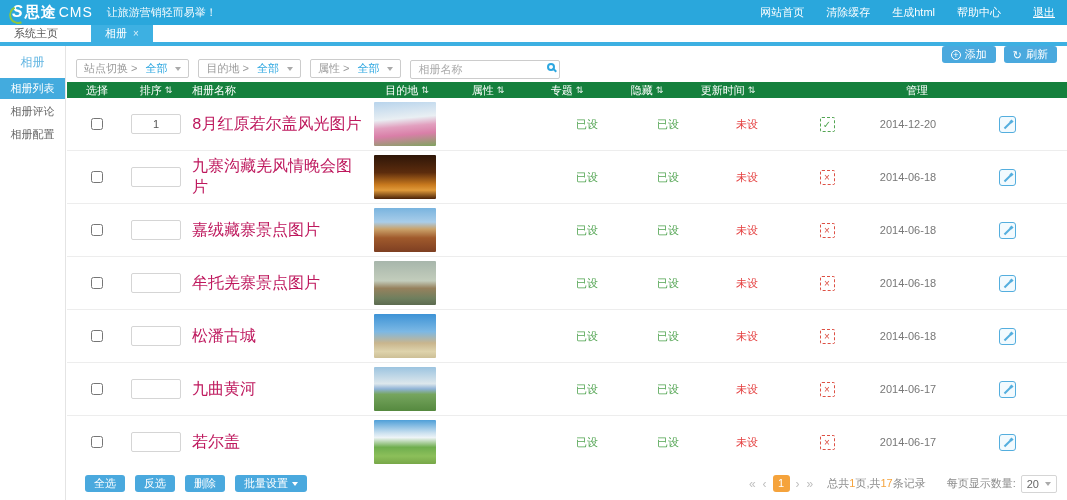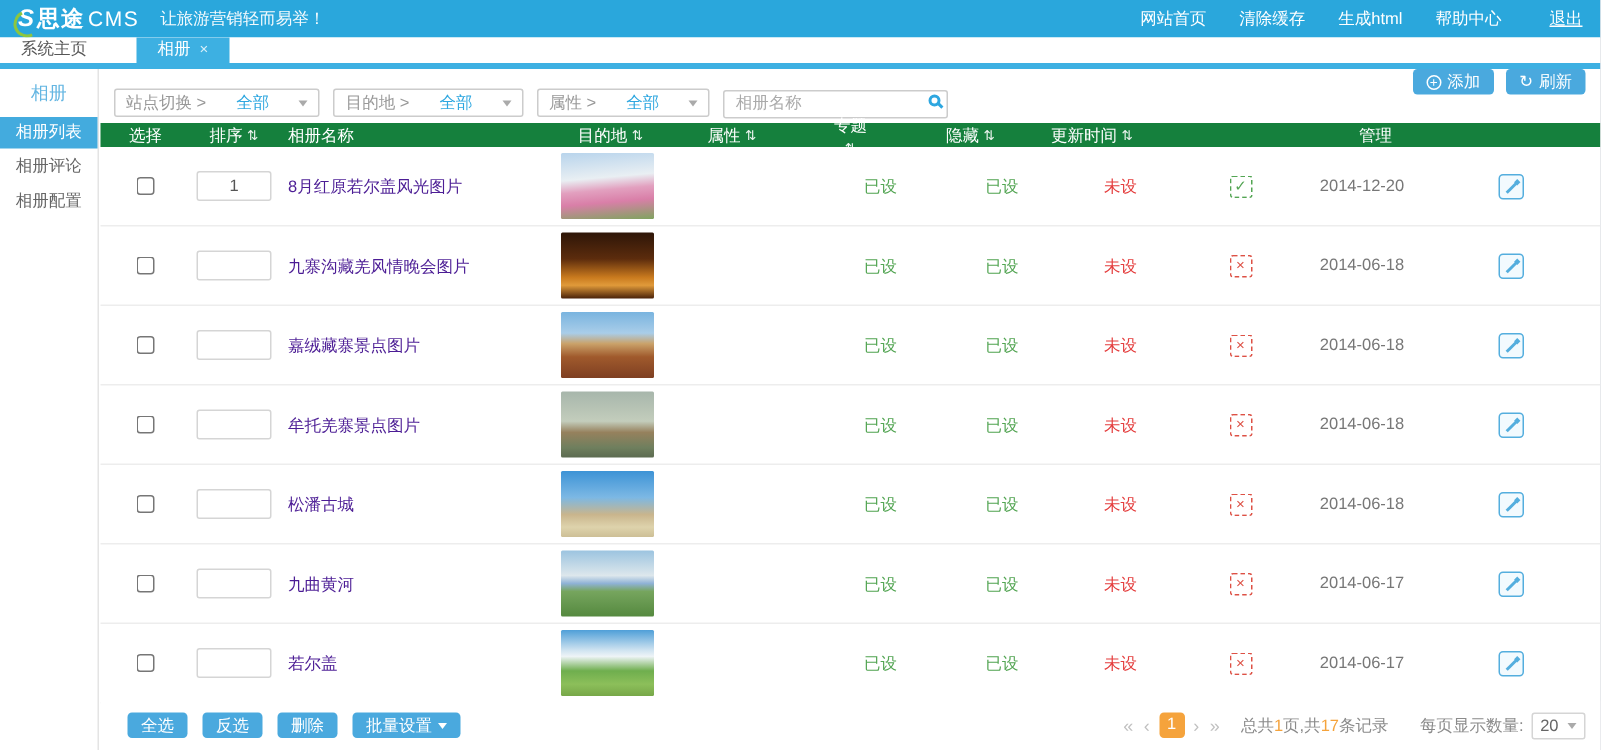--- a/index.html
+++ b/index.html
@@ -36,43 +36,43 @@
   .main { position:absolute; top:46px; left:67px; right:0; bottom:0; background:#fff; }
 
   .actions { position:absolute; top:0; right:10px; display:flex; gap:8px; }
   .btn { background:#4aa9de; color:#fff; border:none; border-radius:3px; font-size:11px; height:17px; padding:0 9px; display:flex; align-items:center; gap:4px; cursor:pointer; font-family:inherit; }
   .ic-plus { width:10px; height:10px; border:1px solid #fff; border-radius:50%; font-size:9px; line-height:8px; text-align:center; display:inline-block; }
   .ic-plus::before { content:"+"; }
   .ic-refresh { font-size:11px; line-height:10px; }
   .ic-refresh::before { content:"\21BB"; }
 
   .filterbar { position:absolute; top:13px; left:9px; display:flex; gap:9px; align-items:center; }
-  .filter { height:19px; background:#fff; border:1px solid #ccc; border-radius:2px; display:flex; align-items:center; gap:20px; padding:0 7px; font-size:11px; cursor:pointer; }
+  .filter { height:19px; background:#fff; border:1px solid #ccc; border-radius:2px; display:flex; align-items:center; gap:8px; padding:0 7px; font-size:11px; cursor:pointer; }
   .filter .flabel { color:#999; }
   .filter .fval { color:#2ea7e0; }
   .caret { width:0; height:0; border-left:3px solid transparent; border-right:3px solid transparent; border-top:4px solid #aaa; display:inline-block; }
   .searchbox { position:relative; }
   .search-input { width:150px; height:19px; border:1px solid #ccc; border-radius:2px; font-size:11px; padding:0 24px 0 7px; color:#555; font-family:inherit; }
   .search-input::placeholder { color:#aaa; }
   .ic-search { position:absolute; right:5px; top:4px; width:8px; height:8px; border:2px solid #2ea7e0; border-radius:50%; cursor:pointer; }
   .ic-search::after { content:""; position:absolute; width:5px; height:2px; background:#2ea7e0; transform:rotate(45deg); right:-4px; bottom:-2px; }
 
   
   .grid { position:absolute; top:36px; left:0; right:0; }
   .thead { display:flex; background:#15803d; color:#fff; height:16px; align-items:center; font-size:11px; }
   .th { display:flex; align-items:center; justify-content:center; gap:3px; overflow:hidden; white-space:nowrap; }
   .sort-ic { font-size:9px; opacity:.9; cursor:pointer; }
   .sort-ic::before { content:"\21C5"; }
-  .c0{width:60px;} .c1{width:58px;} .c2{width:182px; justify-content:flex-start; padding-left:7px;} .c3{width:180px; justify-content:flex-start; padding-left:7px;} .c4{width:80px;text-align:right;} .c5{width:82px;} .c6{width:76px;flex-direction:column;} .c7{width:84px;} .c8{width:78px;} .c9{flex:1;}
+  .c0{width:60px;} .c1{width:58px;} .c2{width:182px; justify-content:flex-start; padding-left:7px;} .c3{width:180px; justify-content:flex-start; padding-left:7px;} .c4{width:80px;text-align:right;} .c5{width:82px;} .c6{width:76px;} .c7{width:84px;} .c8{width:78px;} .c9{flex:1;}
   .trow { display:flex; align-items:center; height:53px; border-bottom:1px solid #ededed; font-size:11px; }
   .cell { display:flex; align-items:center; justify-content:center; }
   .cell.left { justify-content:flex-start; padding-left:7px; }
   .row-check { width:12px; height:12px; cursor:pointer; }
   .sort-input { width:50px; height:20px; border:1px solid #d5d5d5; border-radius:2px; text-align:center; font-size:11px; color:#555; font-family:inherit; }
-  .name-link { color:#4c1d95; text-decoration:none; font-size:11px; cursor:pointer; }
+  .name-link { color:#be185d; text-decoration:none; font-size:16px; cursor:pointer;font-family:Liberation Mono, monospace; }
   .thumb { width:62px; height:44px; border-radius:1px; }
   .cover-1 { background:linear-gradient(175deg,#b8d4ec 0%,#e9eff3 38%,#e2a0bf 55%,#d97fa8 72%,#7fa45f 100%); }
   .cover-2 { background:linear-gradient(180deg,#2e1608 0%,#5c2c0d 40%,#c97a1e 68%,#e09a3a 80%,#4a2209 100%); }
   .cover-3 { background:linear-gradient(180deg,#79b4df 0%,#a9cde9 32%,#caa26a 48%,#a05a2c 68%,#7e3f22 100%); }
   .cover-4 { background:linear-gradient(180deg,#a7b6ab 0%,#c3cdbc 45%,#96815d 62%,#6f7f5e 85%,#5c6b50 100%); }
   .cover-5 { background:linear-gradient(180deg,#3d93d6 0%,#7cb8e4 40%,#c9b58d 66%,#ded3ac 85%,#cdbf96 100%); }
   .cover-6 { background:linear-gradient(180deg,#9cc4e0 0%,#dde7ec 38%,#8fb2d6 50%,#76a55e 62%,#55893f 100%); }
   .cover-7 { background:linear-gradient(180deg,#4f9fd8 0%,#cde2f0 30%,#eef4f7 40%,#6fae4e 62%,#8cbf5a 82%,#77a748 100%); }
   .st-green { color:#53a553; }
   .st-red { color:#e43d3d; }

